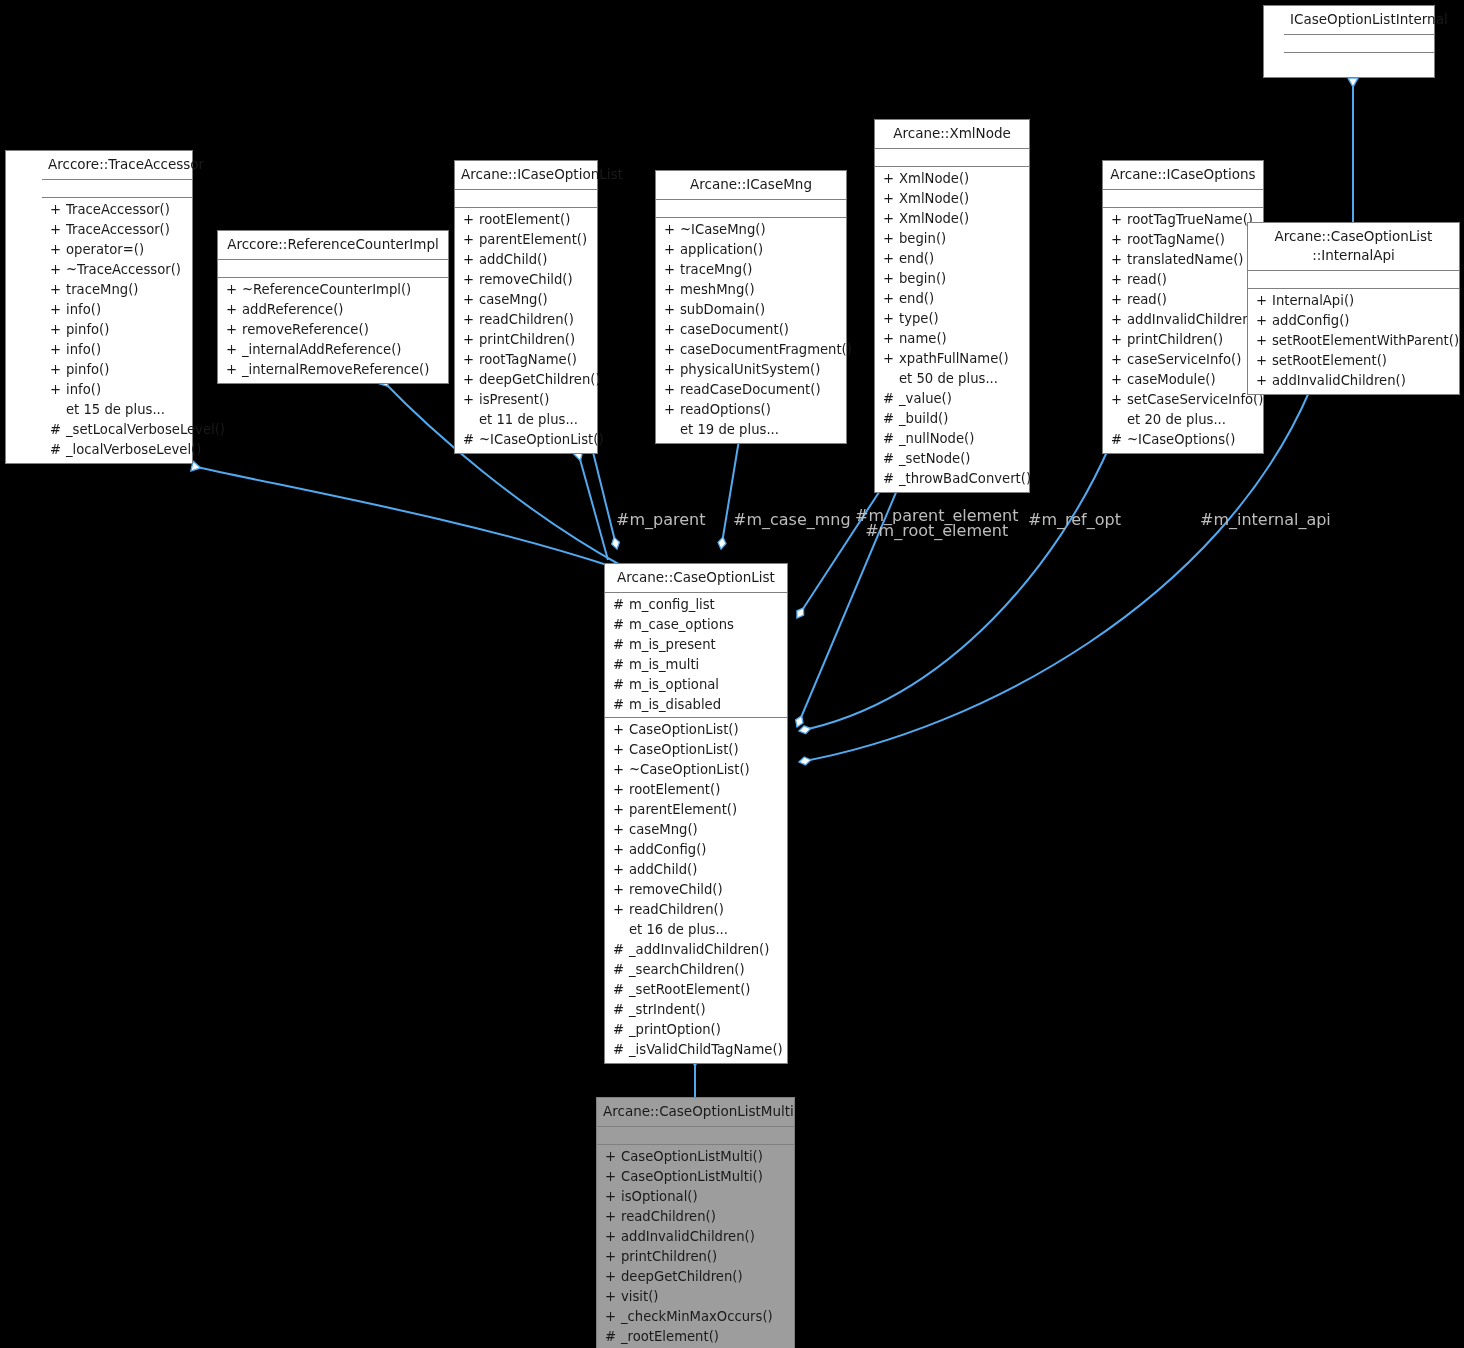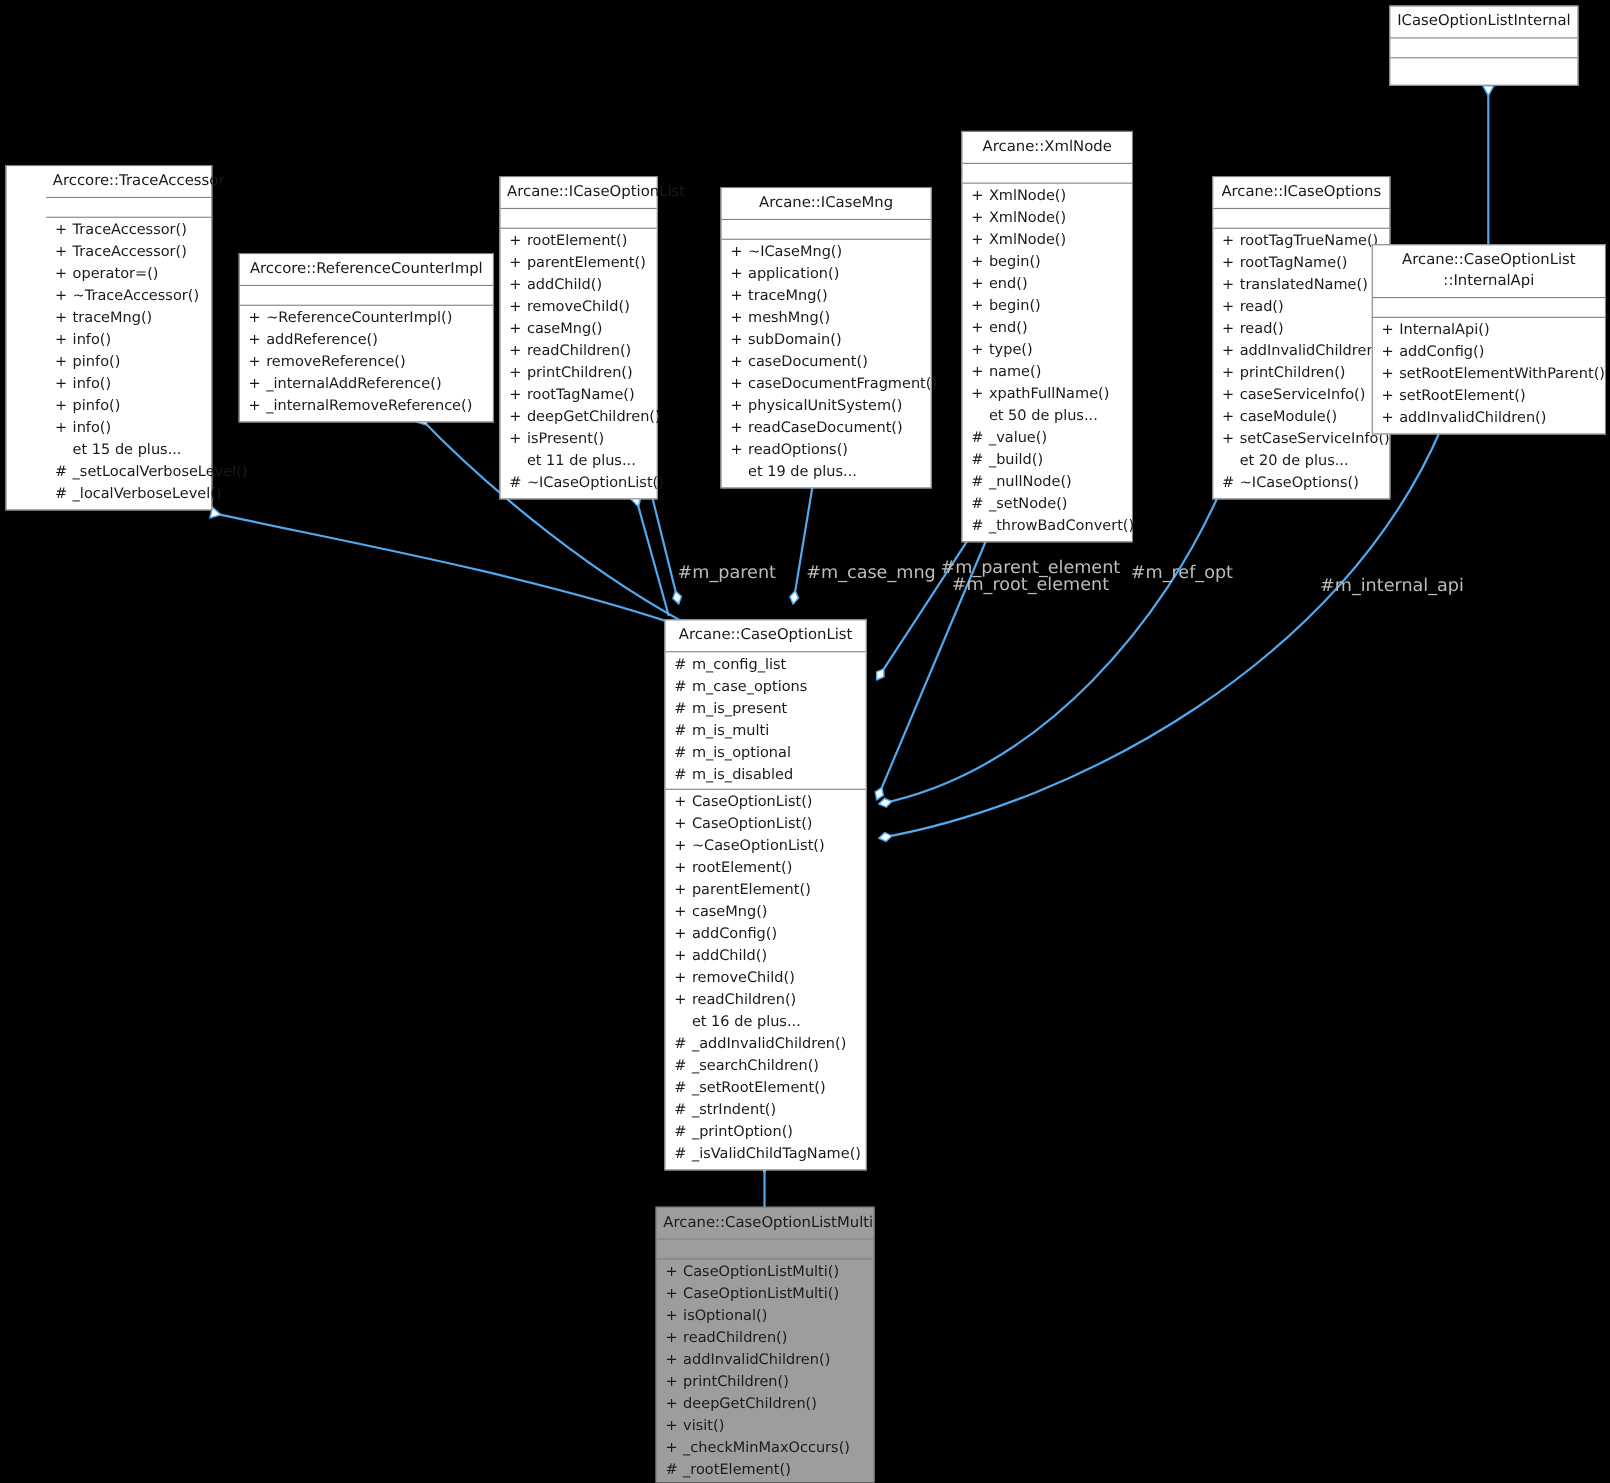--- a/index.html
+++ b/index.html
@@ -426,21 +426,21 @@
           <span class="vis"></span>
           <span class="mname">et 20 de plus...</span>
         </div>
         <div class="row">
           <span class="vis">#</span>
           <span class="mname">~ICaseOptions()</span>
         </div>
       </div>
   </div>
 
-  <div class="node" style="left:1263px; top:5px; width:172px;">
+  <div class="node" style="left:1263px; top:5px; width:172px;padding-left:20px;">
     <div class="title">ICaseOptionListInternal</div>
     <div class="attrs empty"></div>
     <div class="ops empty" style="height:19px;"></div>
   </div>
 
   <div class="node" style="left:1247px; top:222px; width:213px;">
     <div class="title">Arcane::CaseOptionList
 ::InternalApi</div>
     <div class="attrs empty"></div>
     <div class="ops">
@@ -612,15 +612,15 @@
           <span class="mname">_rootElement()</span>
         </div>
       </div>
   </div>
 
   <div class="edge-label" style="left:616px; top:512px;">#m_parent</div>
   <div class="edge-label" style="left:733px; top:512px;">#m_case_mng</div>
   <div class="edge-label" style="left:855px; top:508px; text-align:center;">#m_parent_element
 #m_root_element</div>
   <div class="edge-label" style="left:1028px; top:512px;">#m_ref_opt</div>
-  <div class="edge-label" style="left:1200px; top:524px;">#m_internal_api</div>
+  <div class="edge-label" style="left:1200px; top:512px;">#m_internal_api</div>
 
 </div>
 
 </body></html>

